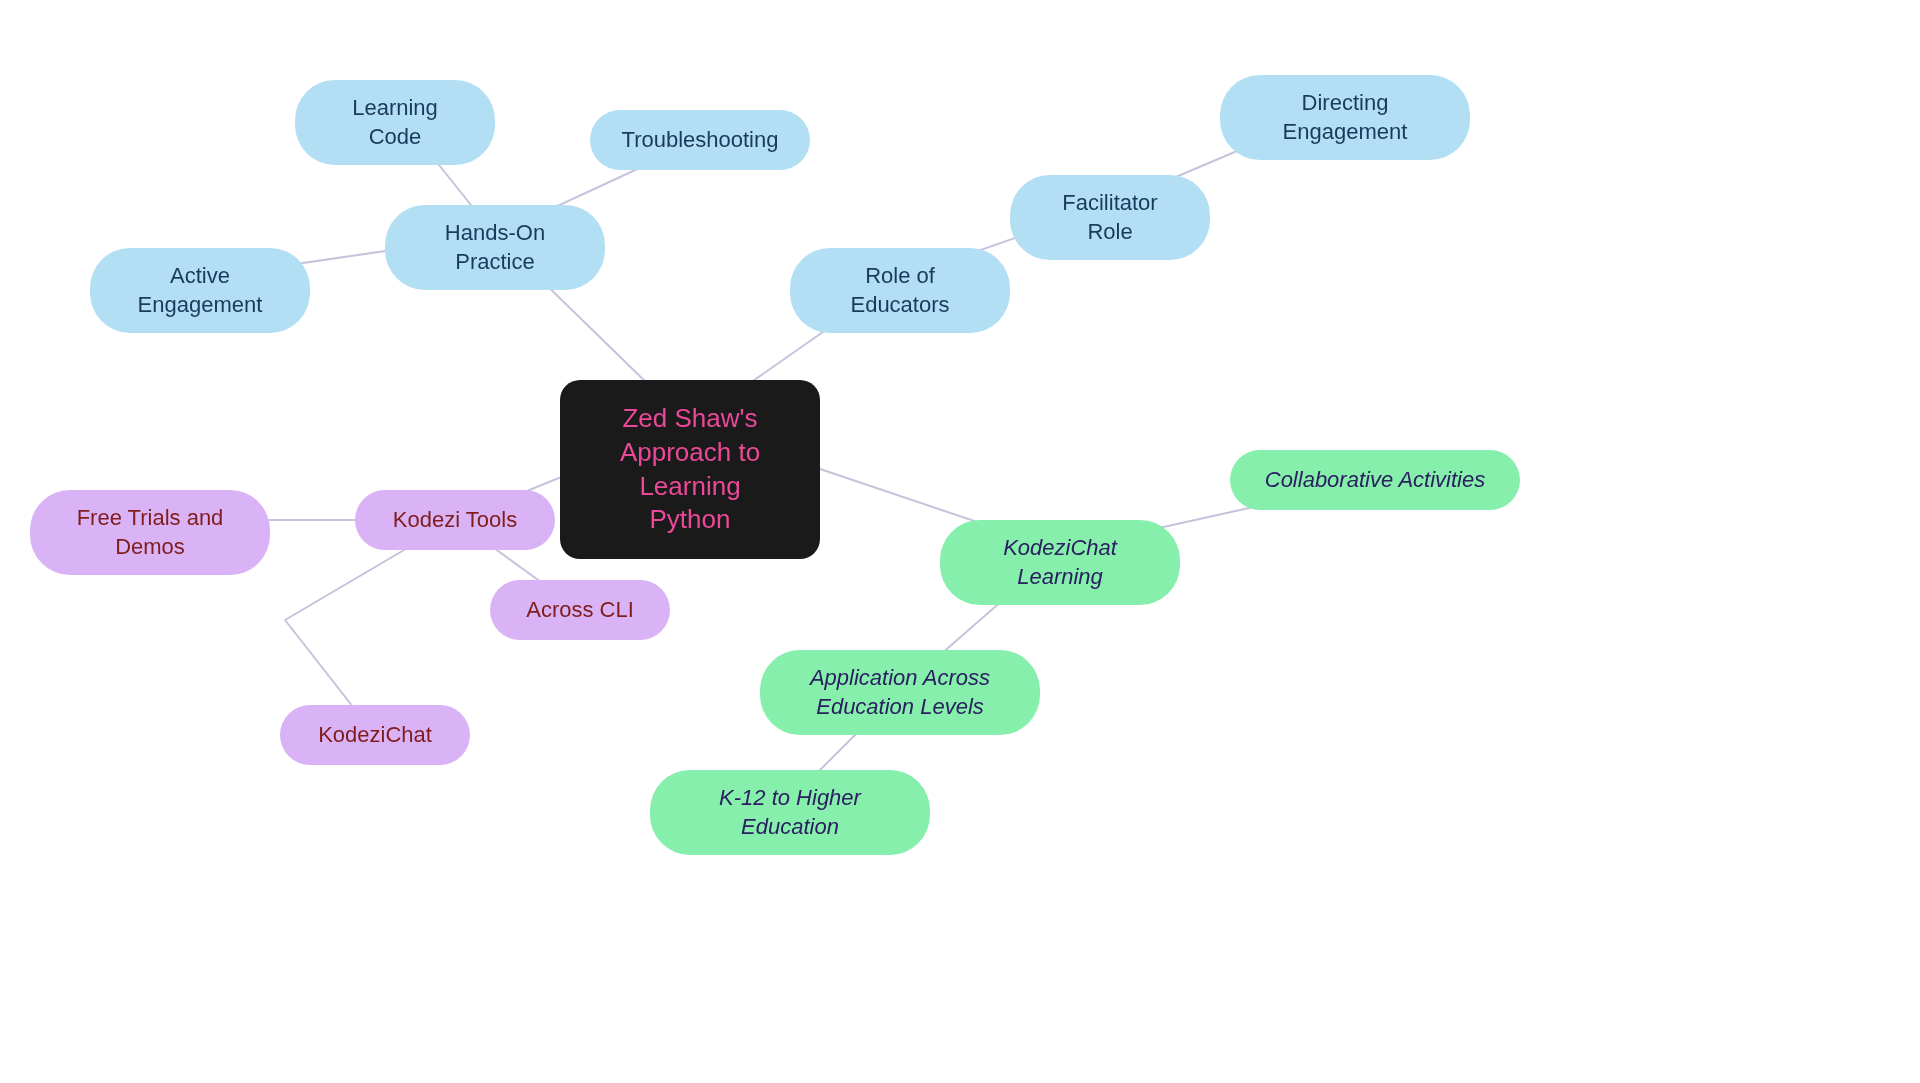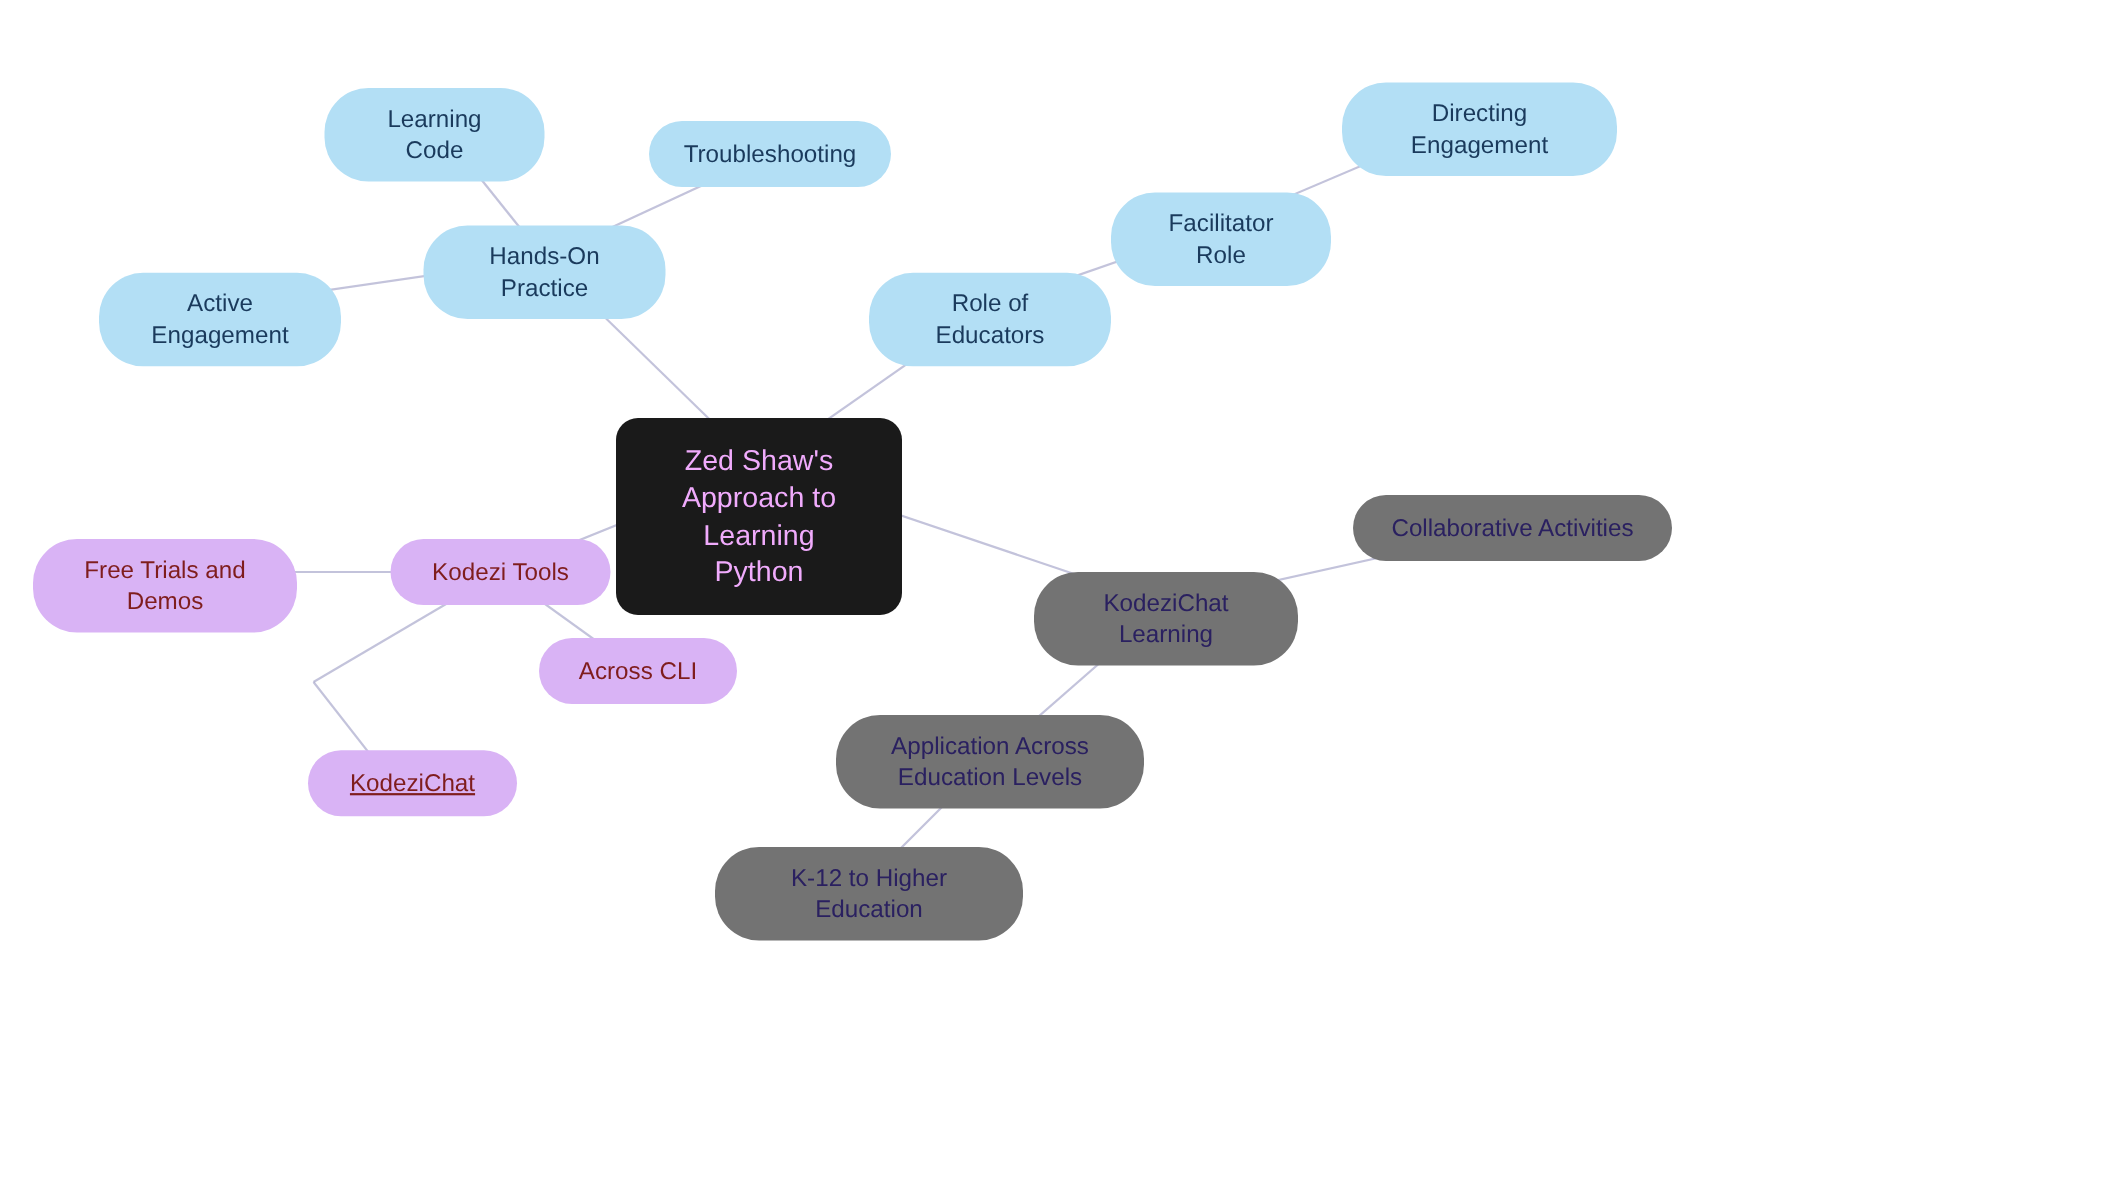--- a/index.html
+++ b/index.html
@@ -30,40 +30,41 @@
       align-items: center;
       justify-content: center;
       text-align: center;
       font-size: 22px;
       line-height: 1.3;
       padding: 14px 28px;
       white-space: normal;
     }
     .node-center {
       background: #1a1a1a;
-      color: #f0abfc;
+      color: #ec4899;
       font-size: 26px;
       border-radius: 20px;
       padding: 22px 36px;
       width: 260px;
     }
     .node-blue {
       background: #b3dff5;
       color: #1a3a5c;
       border: none;
     }
     .node-purple {
       background: #d9b3f5;
       color: #7f1d1d;
       border: none;
     }
     .node-lavender {
-      background: #737373;
+      background: #86efac;
       color: #2a2060;
       border: none;
+      font-style: italic;
     }
   </style>
 </head>
 <body>
 
 <div id="mindmap-container">
   <svg id="connections">
       <line x1="690" y1="425" x2="495" y2="235" stroke="#aaaacc" stroke-width="2" opacity="0.7"></line>
       <line x1="495" y1="235" x2="395" y2="110" stroke="#aaaacc" stroke-width="2" opacity="0.7"></line>
       <line x1="495" y1="235" x2="700" y2="140" stroke="#aaaacc" stroke-width="2" opacity="0.7"></line>
@@ -91,14 +92,14 @@
     <div class="node node-blue" style="left: 790px; top: 248px; width: 220px; min-height: 60px;">Role of Educators</div>
     <div class="node node-blue" style="left: 1010px; top: 175px; width: 200px; min-height: 60px;">Facilitator Role</div>
     <div class="node node-blue" style="left: 1220px; top: 75px; width: 250px; min-height: 60px;">Directing Engagement</div>
     <div class="node node-lavender" style="left: 940px; top: 520px; width: 240px; min-height: 60px;">KodeziChat Learning</div>
     <div class="node node-lavender" style="left: 1230px; top: 450px; width: 290px; min-height: 60px;">Collaborative Activities</div>
     <div class="node node-lavender" style="left: 760px; top: 650px; width: 280px; min-height: 80px;">Application Across Education Levels</div>
     <div class="node node-lavender" style="left: 650px; top: 770px; width: 280px; min-height: 60px;">K-12 to Higher Education</div>
     <div class="node node-purple" style="left: 355px; top: 490px; width: 200px; min-height: 60px;">Kodezi Tools</div>
     <div class="node node-purple" style="left: 30px; top: 490px; width: 240px; min-height: 60px;">Free Trials and Demos</div>
     <div class="node node-purple" style="left: 490px; top: 580px; width: 180px; min-height: 60px;">Across CLI</div>
-    <div class="node node-purple" style="left: 280px; top: 682px; width: 190px; min-height: 60px; text-decoration: underline;">KodeziChat</div>
+    <div class="node node-purple" style="left: 280px; top: 705px; width: 190px; min-height: 60px;">KodeziChat</div>
   </div>
 
 </body></html>

